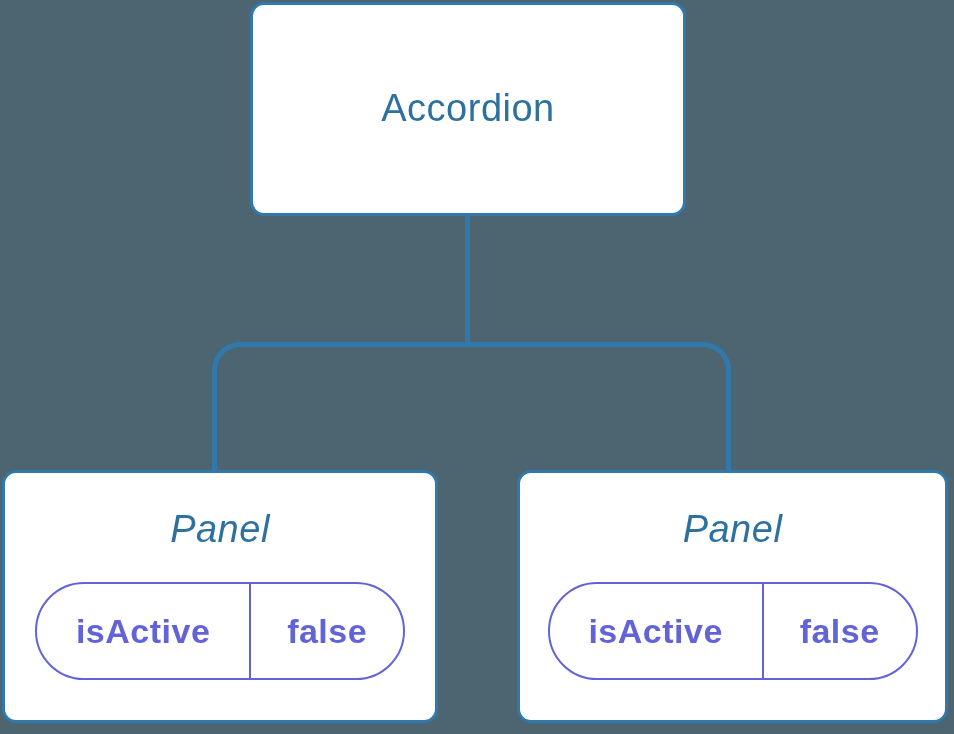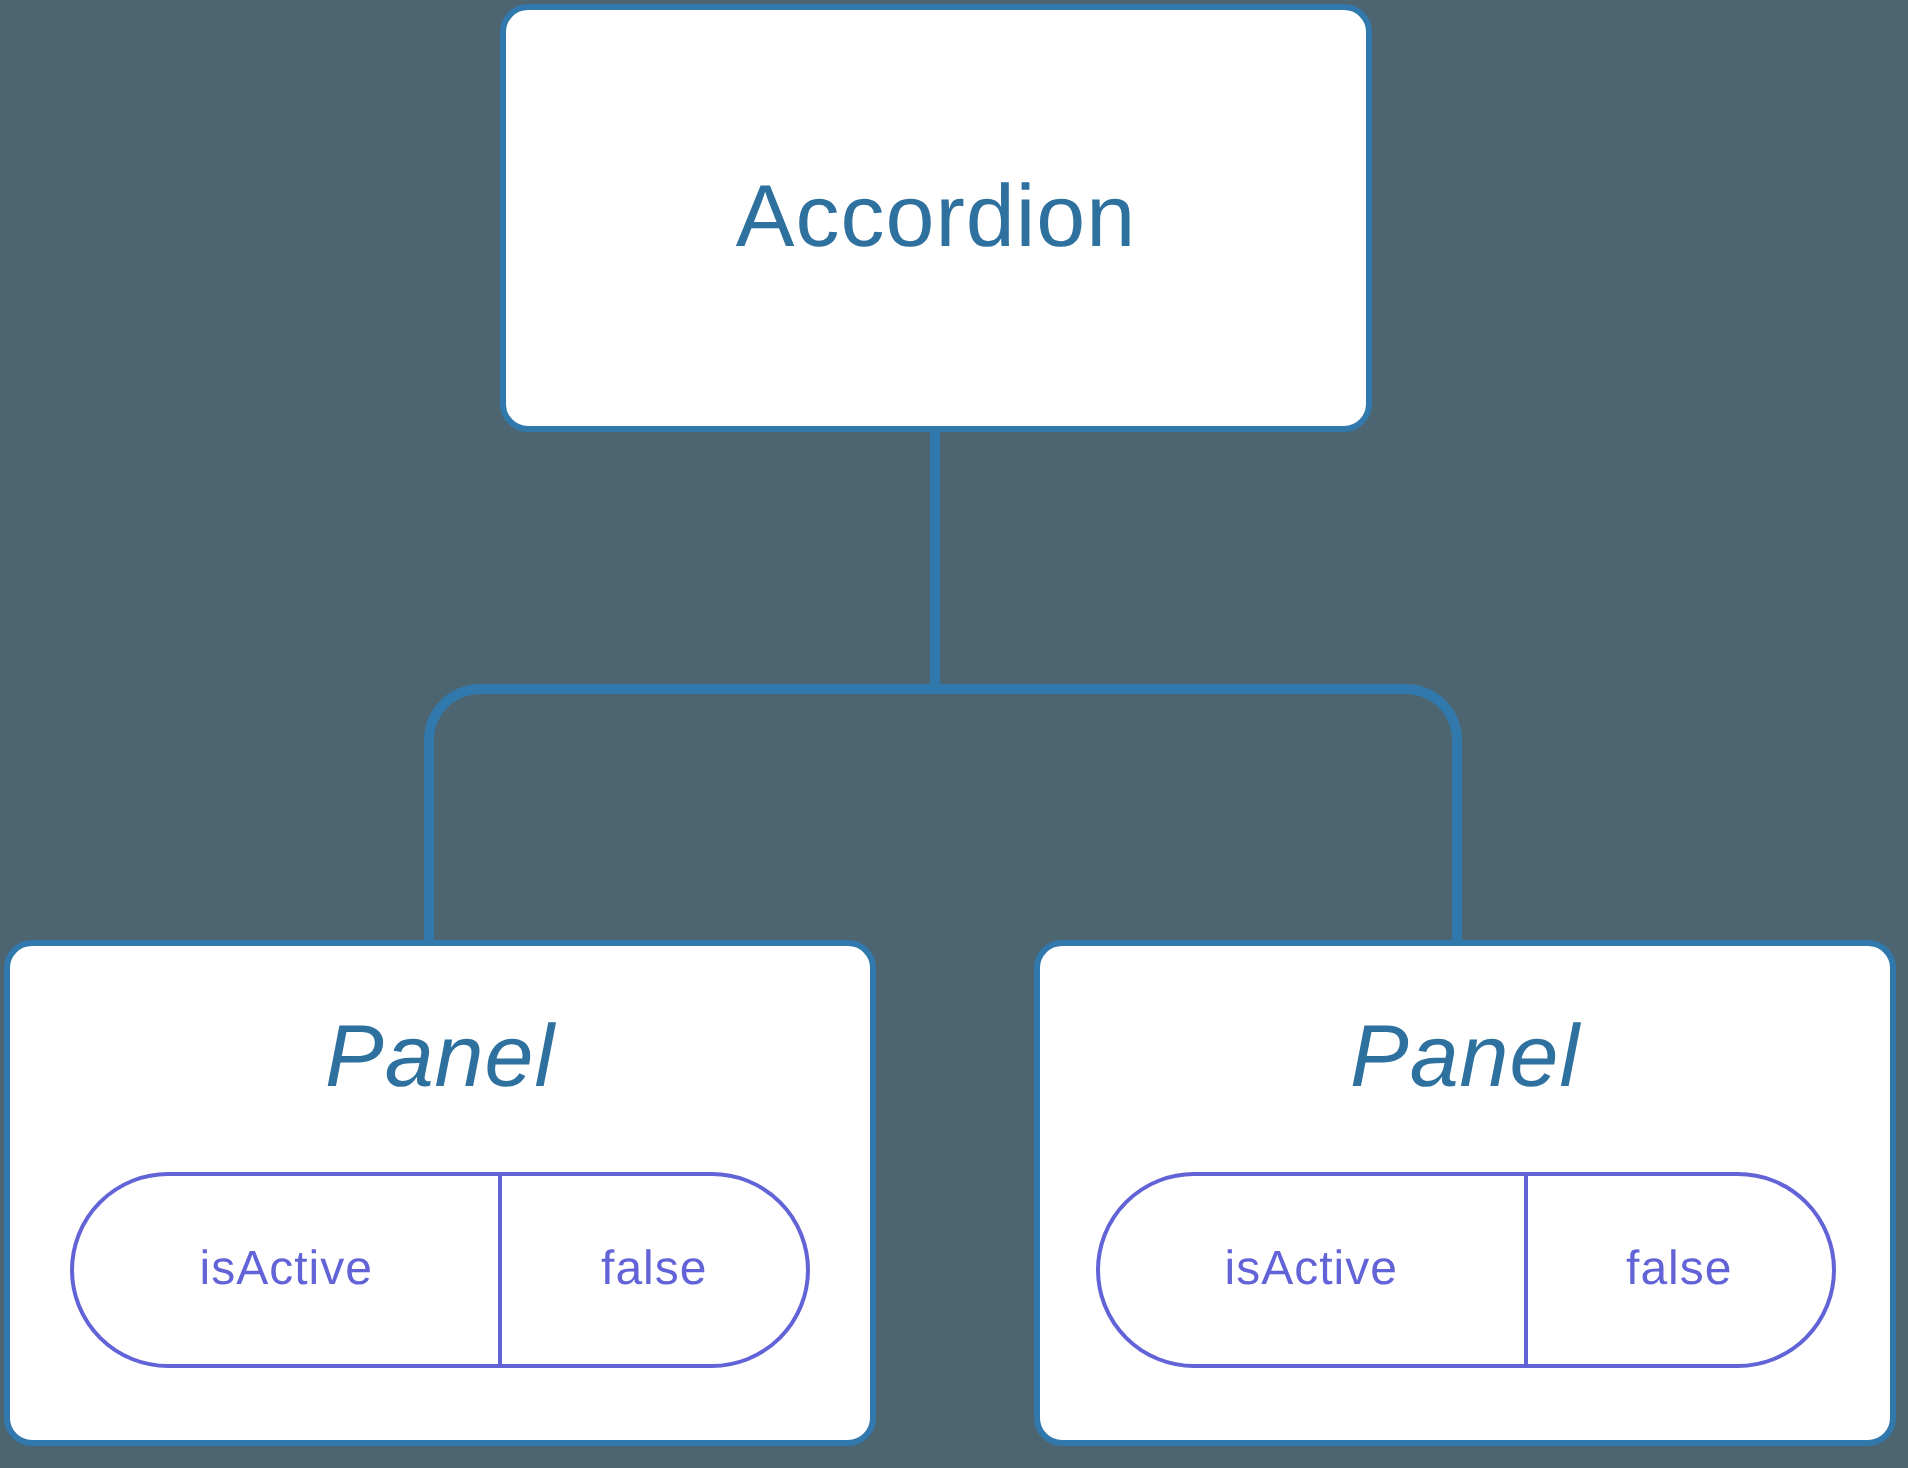--- a/index.html
+++ b/index.html
@@ -45,21 +45,21 @@
     height: 253px;
   }
   .node-panel-right {
     left: 517px;
     top: 470px;
     width: 431px;
     height: 253px;
   }
   .node-label {
     color: var(--heading-text, #2E719F);
-    font-size: 44px;
+    font-size: 38px;
     font-weight: 500;
     letter-spacing: 0.5px;
     line-height: 1.2;
   }
   .node-panel .node-label {
     margin-top: -6px;
     font-style: italic;
   }
   
   .state-pill {
@@ -71,22 +71,22 @@
     border-radius: 49px;
     display: flex;
     align-items: stretch;
     overflow: hidden;
   }
   .state-key, .state-value {
     display: flex;
     align-items: center;
     justify-content: center;
     color: var(--state-accent, #6363D8);
-    font-size: 24px;
-    font-weight: 400;
+    font-size: 34px;
+    font-weight: 700;
     letter-spacing: 0.5px;
   }
   .state-key {
     flex: 0 0 58%;
     border-right: 2.5px solid var(--state-accent, #6363D8);
   }
   .state-value {
     flex: 1 1 auto;
   }
   

